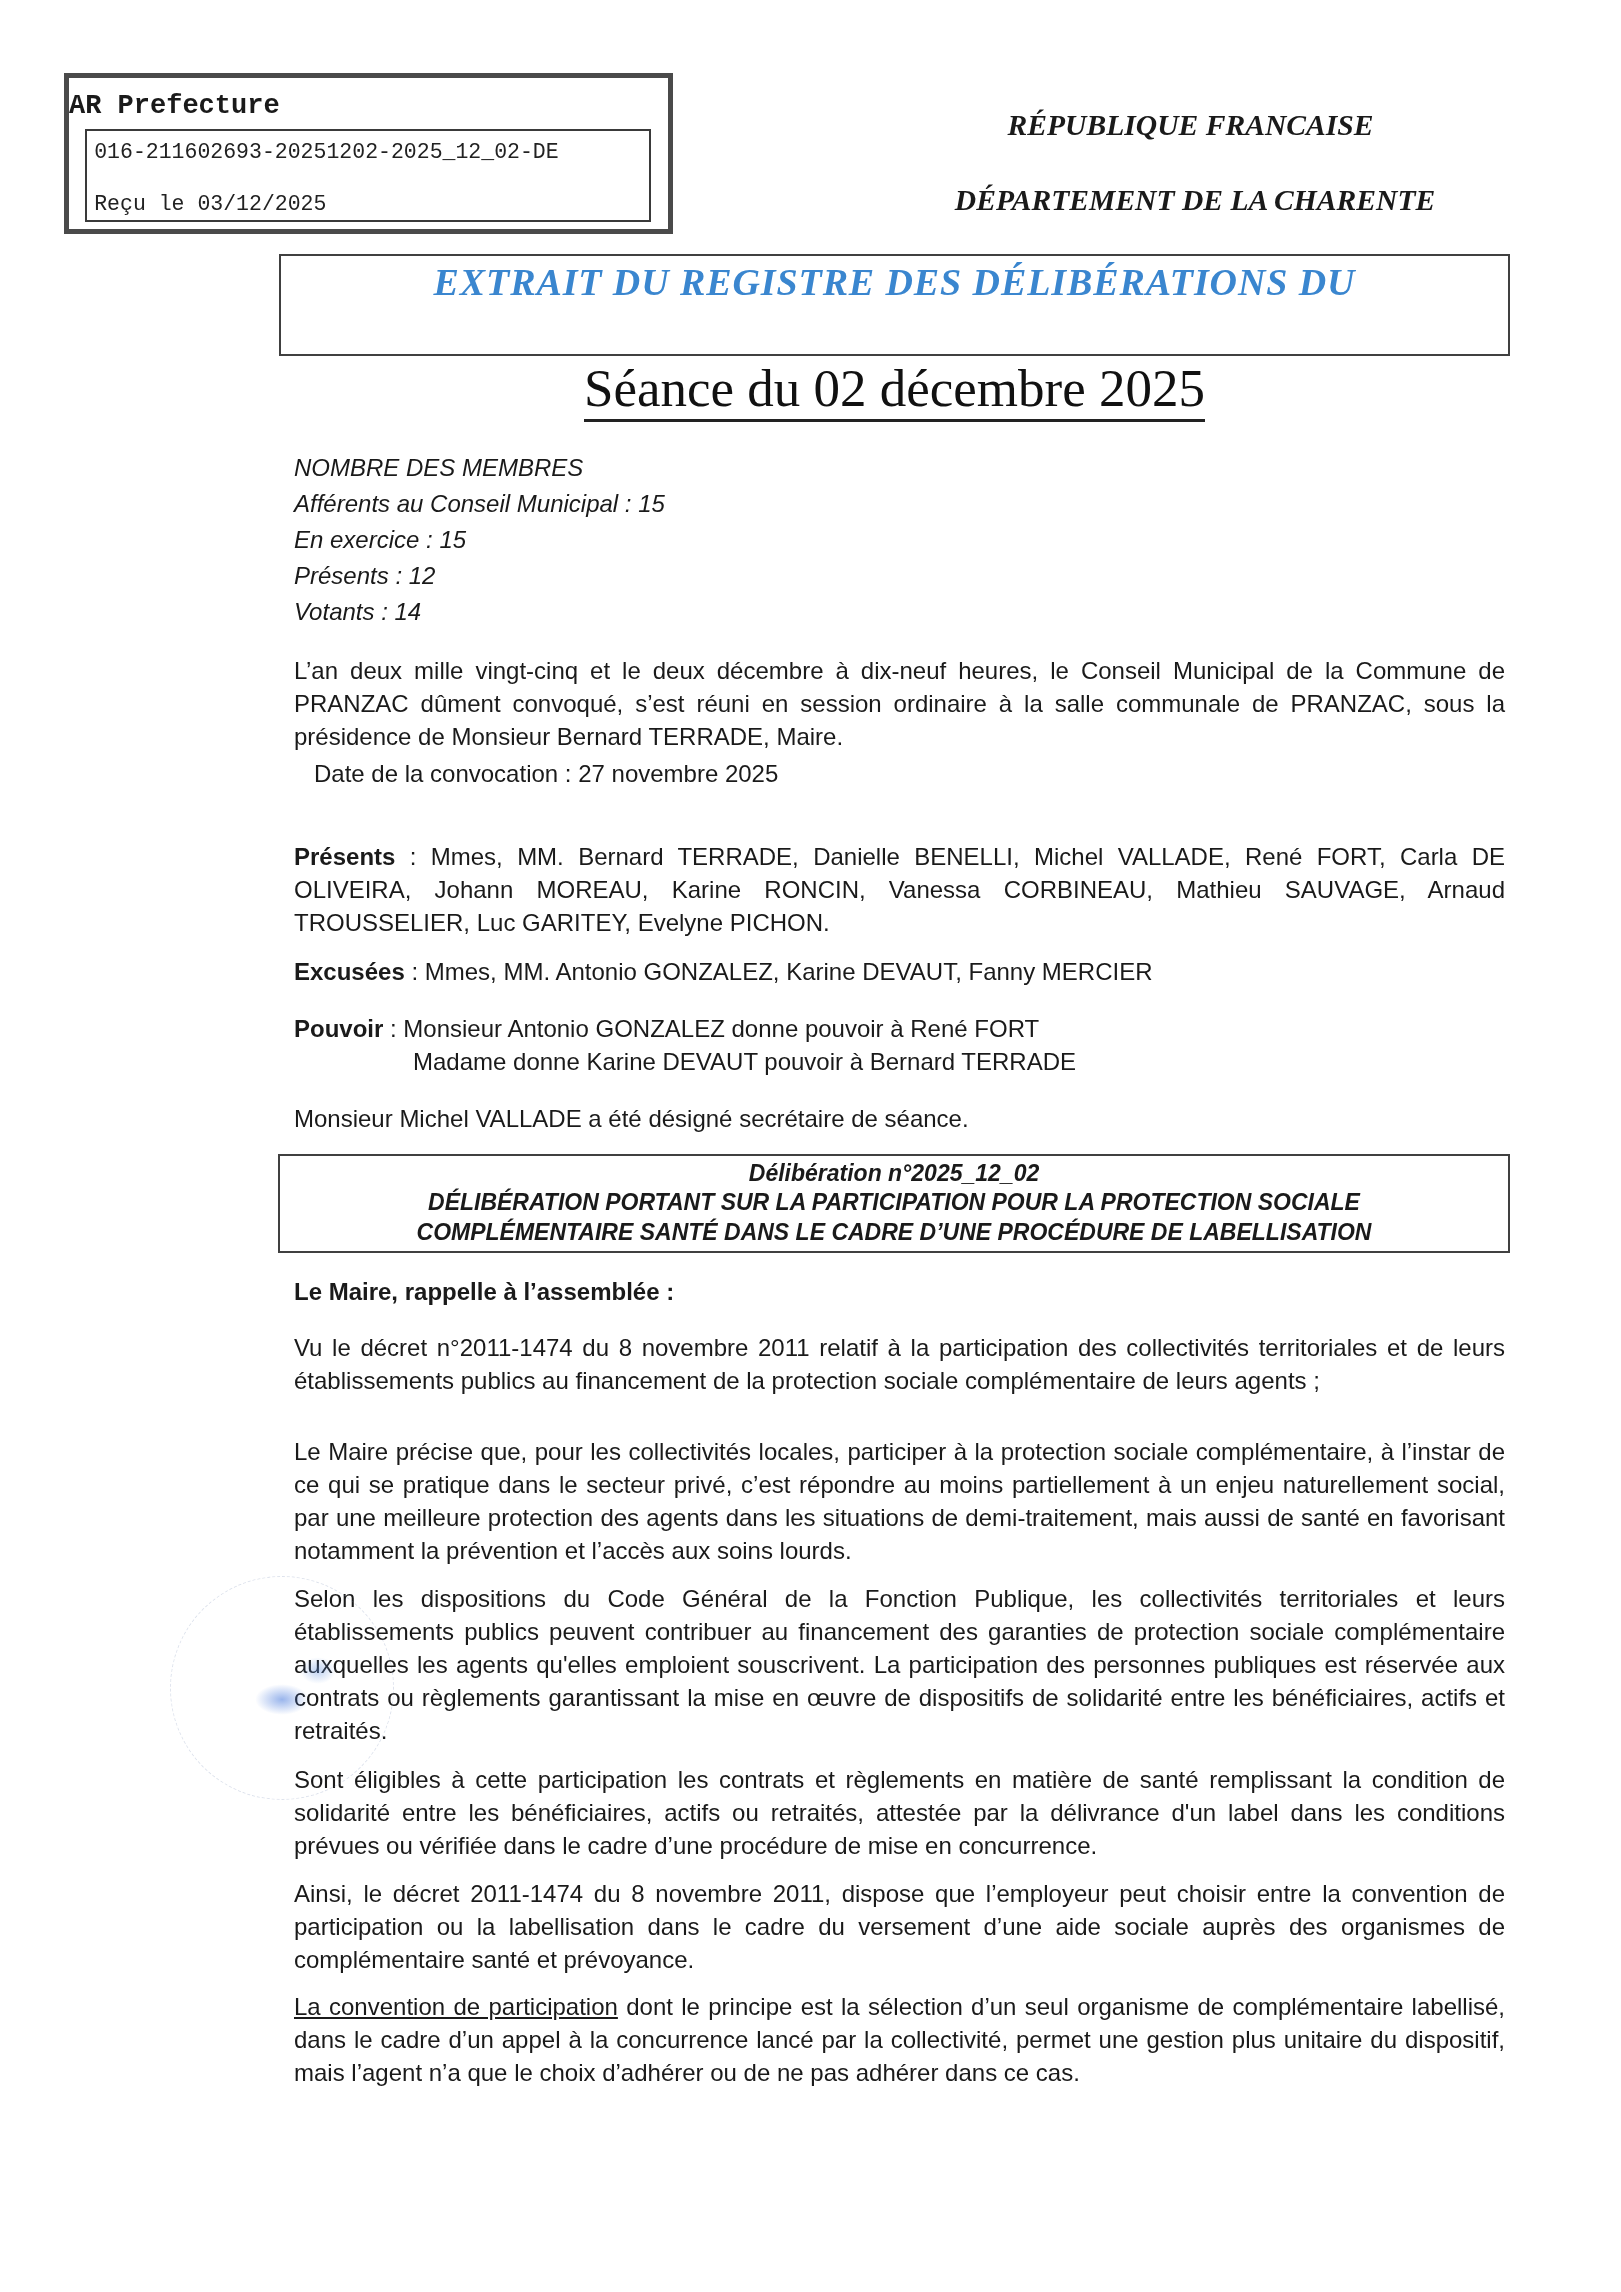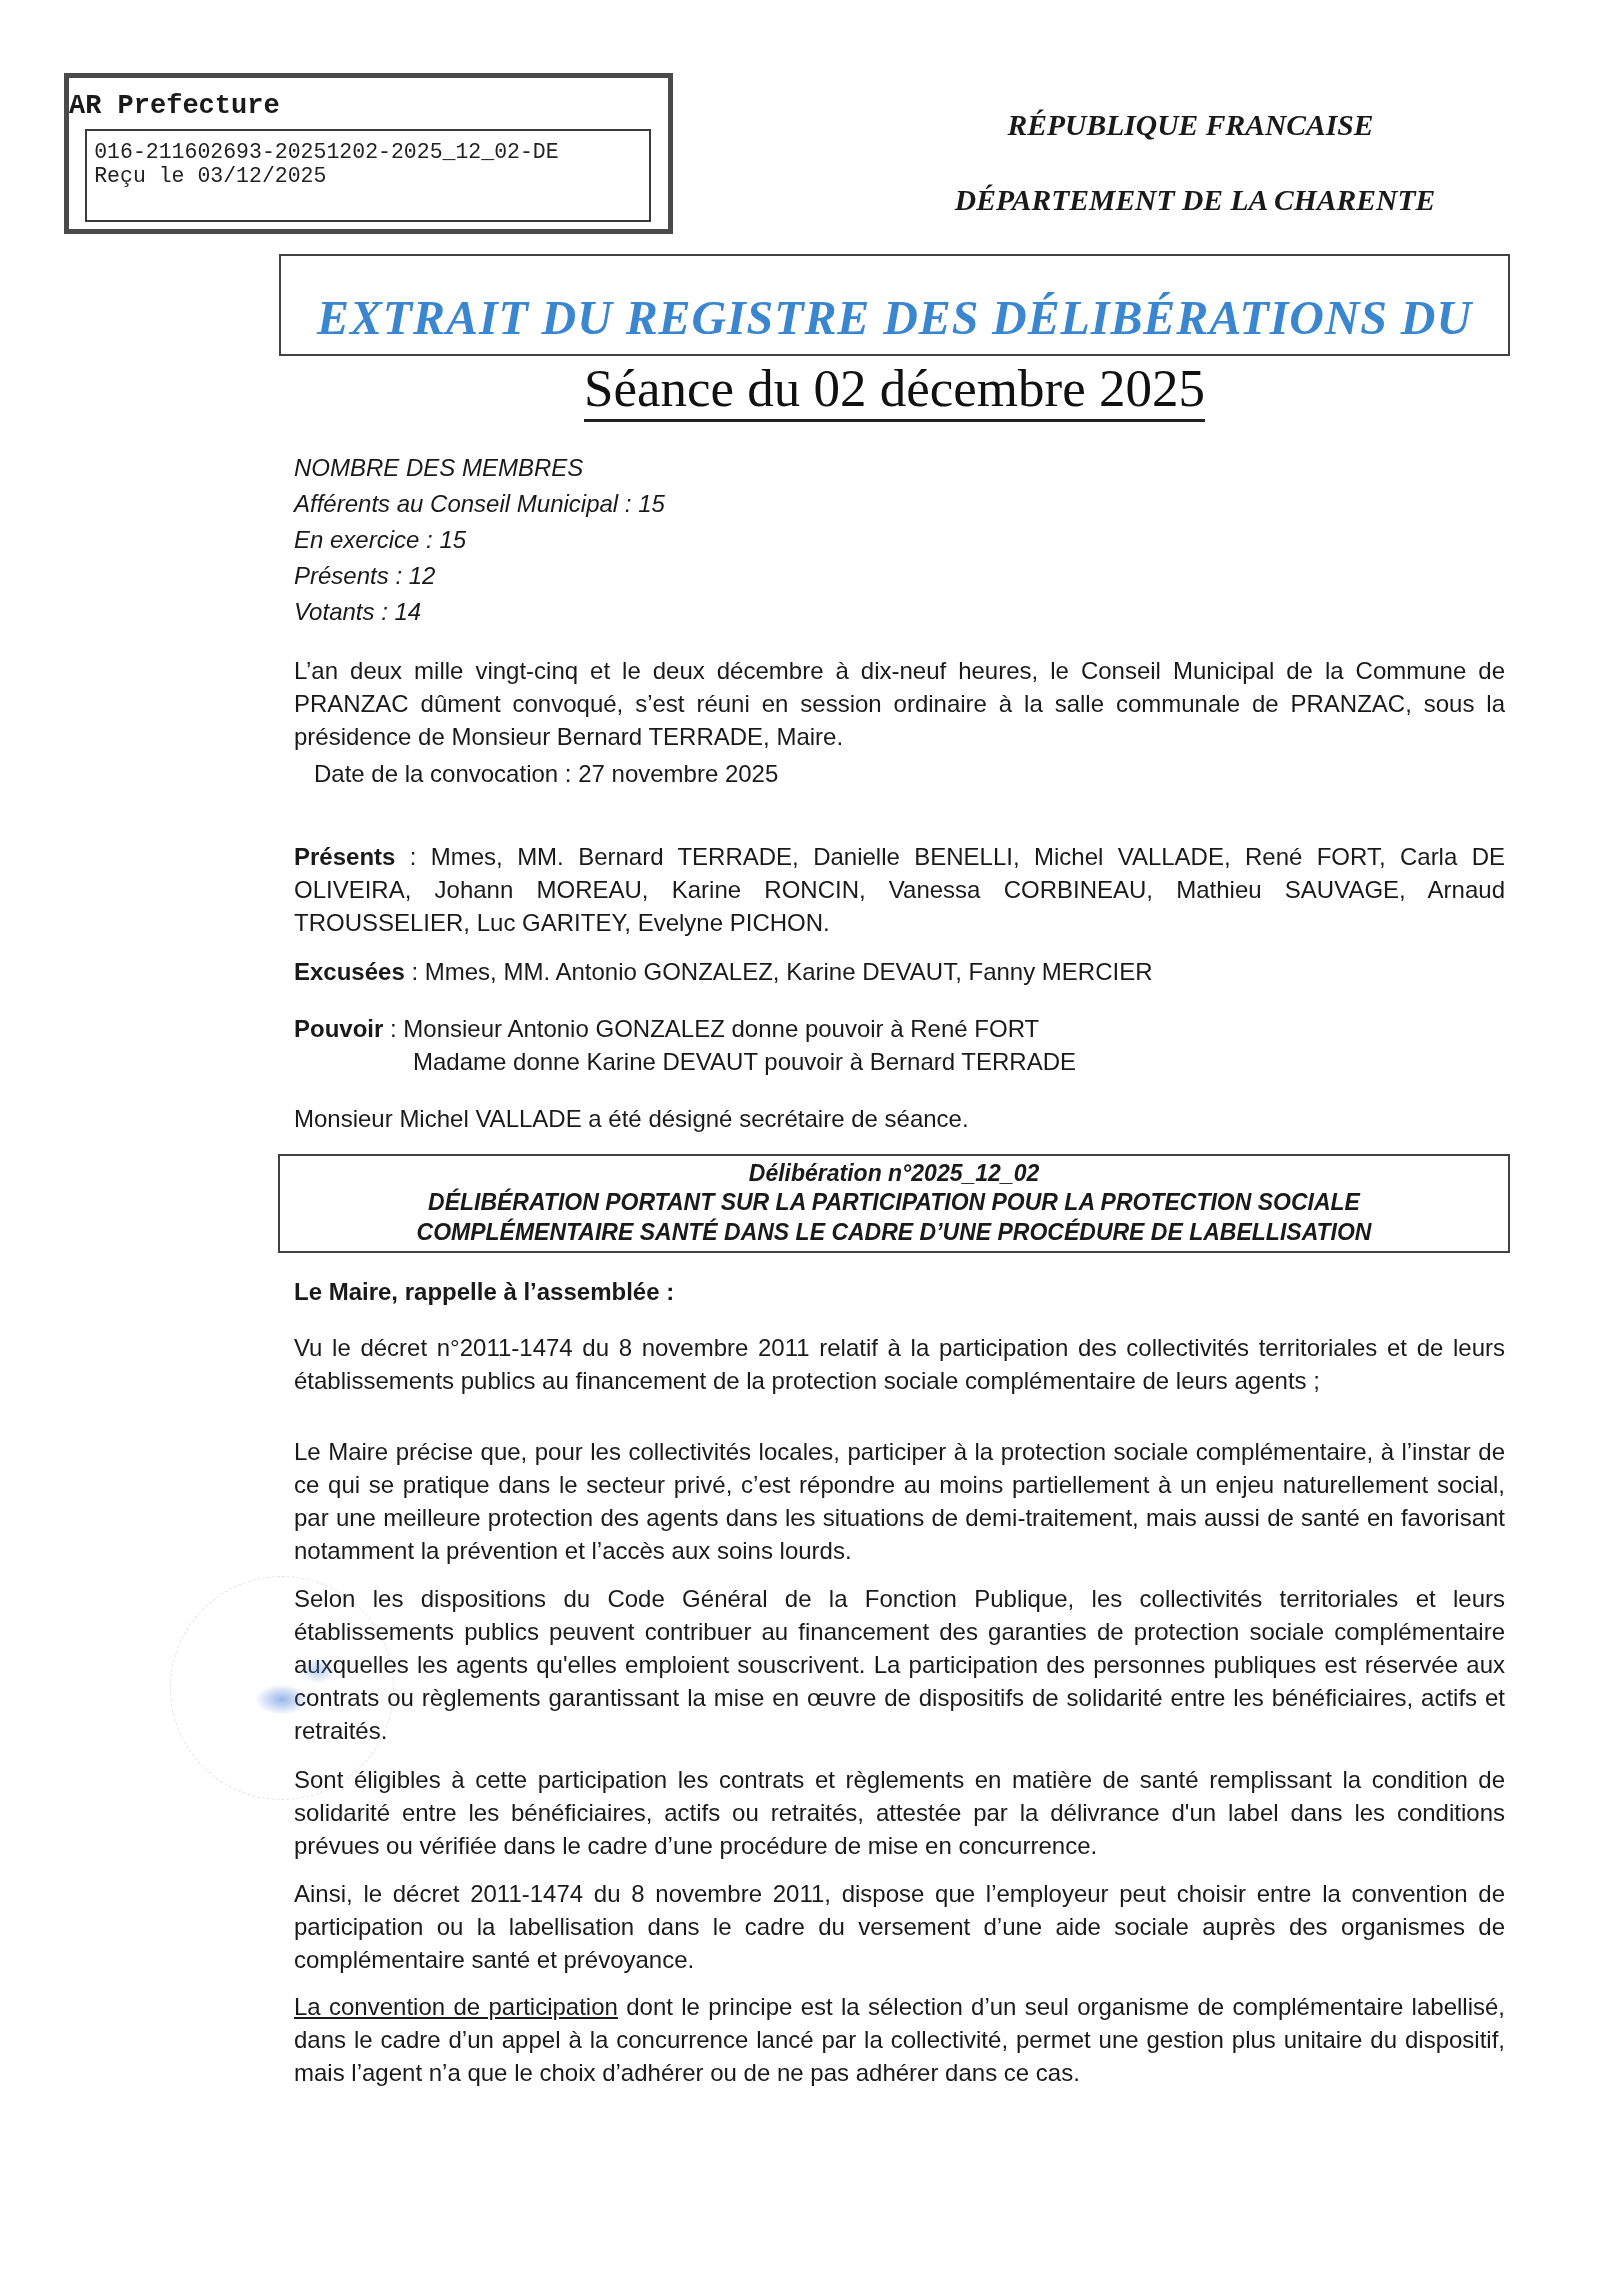--- a/index.html
+++ b/index.html
@@ -3,31 +3,31 @@
 <meta charset="utf-8">
 <style>
   html, body { margin: 0; padding: 0; background: #ffffff; }
   body { width: 1621px; height: 2293px; position: relative; overflow: hidden; color: #1a1a1a; }
   .abs { position: absolute; }
 
   
   #ar-box { left: 64px; top: 73px; width: 609px; height: 161px; border: 5.4px solid #4a4a4a; box-sizing: border-box; }
   #ar-title { left: 0; width: 100%; top: 12.5px; font-family: "Liberation Mono", monospace; font-weight: bold; font-size: 27px; color: #1a1a1a; }
   #ar-inner { left: 16px; top: 51px; width: 566px; height: 93px; border: 2.7px solid #3a3a3a; box-sizing: border-box; }
-  .ar-line { font-family: "Liberation Mono", monospace; font-size: 21.5px; line-height: 24px; color: #222; padding-left: 7.2px; }
+  .ar-line { font-family: "Liberation Mono", monospace; font-size: 21.5px; line-height: 24px; color: #222; padding-left: 7.2px; margin-top: 28px; }
   #ar-inner .first { margin-top: 9px; }
 
   
   .hdr-right { font-family: "Liberation Serif", serif; font-style: italic; font-weight: bold; font-size: 29.6px; color: #1a1a1a; text-align: center; }
   #republique { left: 931px; width: 519px; top: 109px; }
   #departement { left: 913px; width: 564px; top: 184px; }
 
   
   #title-box { left: 279px; top: 254px; width: 1231px; height: 102px; border: 2.7px solid #404040; box-sizing: border-box; }
-  .title-line { position: absolute; left: 0; width: 100%; text-align: center; font-family: "Liberation Serif", serif; font-style: italic; font-weight: bold; font-size: 48px; color: #3a86cf; letter-spacing: 0.9px; margin-top: 30px; }
+  .title-line { position: absolute; left: 0; width: 100%; text-align: center; font-family: "Liberation Serif", serif; font-style: italic; font-weight: bold; font-size: 38px; color: #3a86cf; letter-spacing: 0.9px; }
   #title-l1 { top: 3.6px; }
   #title-l2 { top: 47px; }
 
   #seance { left: 279px; width: 1231px; top: 358px; text-align: center; font-family: "Liberation Serif", serif; font-size: 53px; color: #111; }
   #seance span { border-bottom: 3.6px solid #222; padding-bottom: 1.8px; }
 
   
   .members { left: 294px; font-family: "Liberation Sans", sans-serif; font-style: italic; font-size: 24px; color: #1a1a1a; }
   .members div { height: 36px; line-height: 36px; }
 

